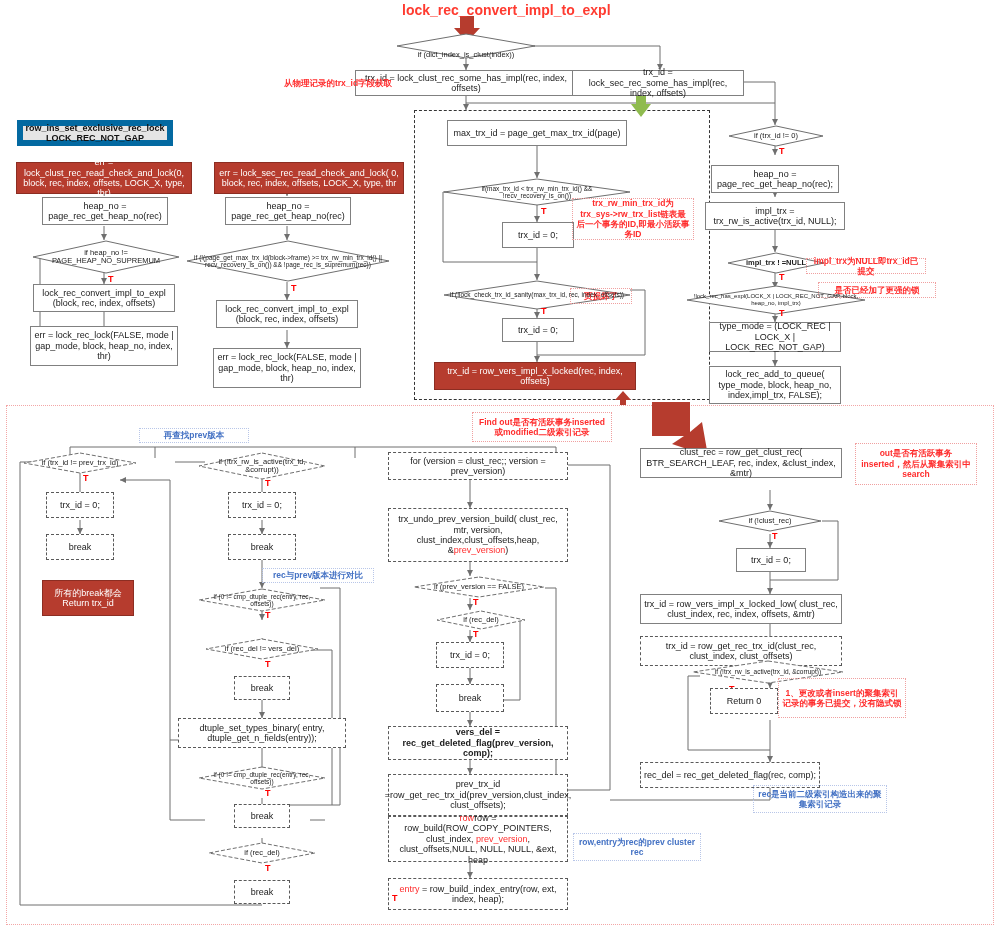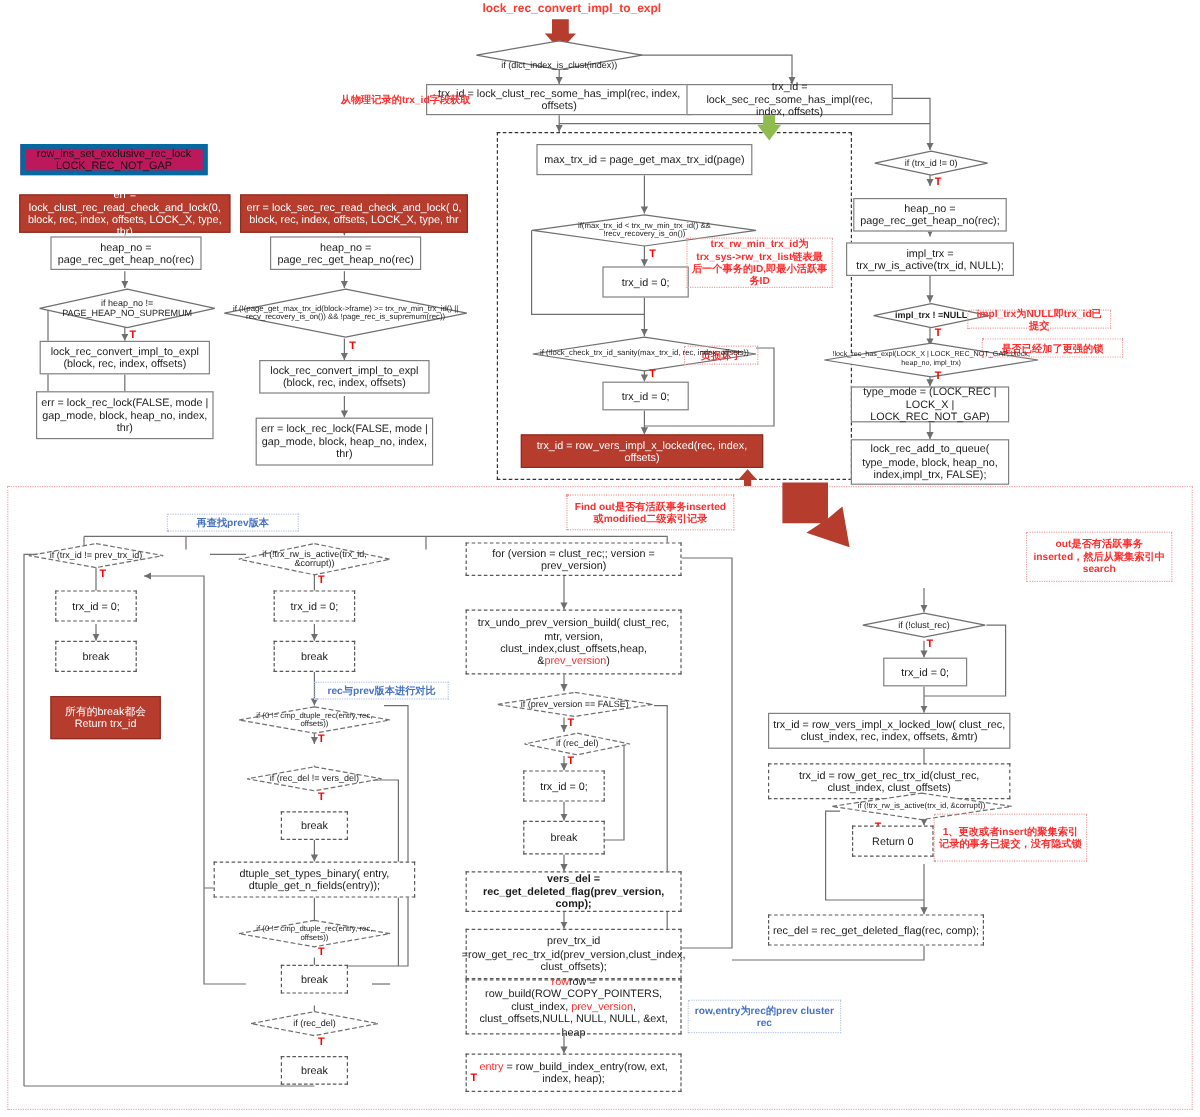--- a/index.html
+++ b/index.html
@@ -3,32 +3,32 @@
 <meta charset="utf-8">
 <style>
   html,body{margin:0;padding:0;background:#ffffff;}
   body{font-family:"Liberation Sans","DejaVu Sans",sans-serif;}
   #canvas{position:relative;width:1000px;height:931px;overflow:hidden;background:#fff;}
   .node{position:absolute;box-sizing:border-box;display:flex;align-items:center;justify-content:center;
         text-align:center;line-height:1.15;color:#1a1a1a;}
   .box{border:1px solid #808080;background:#ffffff;font-size:9px;padding:2px 3px;}
   .box.dashed{border:1px dashed #595959;}
   .box.red{background:#c0392b;background:#b63c2e;border:1px solid #8c2d22;color:#ffffff;font-size:9px;}
-  .box.blue{background:#be185d;border:4px solid #0369a1;color:#111;font-size:9px;}
+  .box.blue{background:#e5e5e5;border:6px solid #0369a1;color:#111;font-size:9px;font-weight:bold;}
   .diamond{position:absolute;display:flex;align-items:center;justify-content:center;text-align:center;
            font-size:7.5px;color:#1a1a1a;line-height:1.1;}
   .diamond .dshape{position:absolute;inset:0;}
   .diamond .dtext{position:relative;z-index:2;padding:0 6px;}
   .ann{position:absolute;box-sizing:border-box;display:flex;align-items:center;justify-content:center;
        text-align:center;line-height:1.22;font-size:8.5px;font-weight:bold;padding:2px 3px;}
   .ann.red{color:#ff2d2d;border:1px dotted #f0a0a0;}
   .ann.blue{color:#4472c4;border:1px dotted #b8c6e8;}
   .ann.noborder{border:none;}
   .tlabel{position:absolute;color:#ff0000;font-size:9px;font-weight:bold;}
-  .title{position:absolute;color:#ff3b30;font-size:10px;font-weight:bold;white-space:nowrap;}
+  .title{position:absolute;color:#ff3b30;font-size:14px;font-weight:bold;white-space:nowrap;}
   .region{position:absolute;box-sizing:border-box;}
   .region.dashblack{border:1.5px dashed #333;}
   .region.dotpink{border:1.5px dotted #f3a6a6;}
   svg.lines{position:absolute;left:0;top:0;width:1000px;height:931px;pointer-events:none;}
   .kw{color:#ff2d2d;}
   .arrowbig{position:absolute;}
 </style>
 </head>
 <body>
 
@@ -190,21 +190,21 @@
     <span class="dtext">if heap_no != PAGE_HEAP_NO_SUPREMUM</span>
   </div>
   <div class="tlabel" style="left:108px;top:274px;">T</div>
   <div class="node box" style="left:33px;top:284px;width:142px;height:28px;">
     <span>lock_rec_convert_impl_to_expl (block, rec, index, offsets)</span>
   </div>
   <div class="node box" style="left:30px;top:326px;width:148px;height:40px;">
     <span>err = lock_rec_lock(FALSE, mode | gap_mode, block, heap_no, index, thr)</span>
   </div>
 
-  <div class="node box red" style="left:200px;top:162px;width:190px;height:32px;justify-content:flex-end;">
+  <div class="node box red" style="left:214px;top:162px;width:190px;height:32px;justify-content:flex-end;">
     <span>err = lock_sec_rec_read_check_and_lock( 0, block, rec, index, offsets, LOCK_X, type, thr</span>
   </div>
   <div class="node box" style="left:225px;top:197px;width:126px;height:28px;">
     <span>heap_no = page_rec_get_heap_no(rec)</span>
   </div>
   <div class="diamond" style="left:186px;top:240px;width:204px;height:42px;">
     <svg class="dshape" viewBox="0 0 204 42" preserveAspectRatio="none">
         <polygon points="102,1 203,21 102,41 1,21" fill="#fff" stroke="#6f6f6f"></polygon>
       </svg>
     <span class="dtext" style="font-size:6.5px;">if (!(page_get_max_trx_id(block-&gt;frame) &gt;= trx_rw_min_trx_id() || recv_recovery_is_on()) &amp;&amp; !page_rec_is_supremum(rec))</span>
@@ -416,20 +416,23 @@
   </div>
   <div class="node box dashed" style="left:388px;top:878px;width:180px;height:32px;">
     <span><span class="kw">entry</span><span> = row_build_index_entry(row, ext, index, heap);</span></span>
   </div>
   <div class="tlabel" style="left:392px;top:893px;">T</div>
 
   <div class="ann blue" style="left:573px;top:833px;width:128px;height:28px;">
       <span>row,entry为rec的prev cluster rec</span>
     </div>
 
+  <div class="node box" style="left:640px;top:448px;width:202px;height:30px;">
+    <span>clust_rec = row_get_clust_rec( BTR_SEARCH_LEAF, rec, index, &amp;clust_index, &amp;mtr)</span>
+  </div>
   <div class="diamond" style="left:718px;top:510px;width:104px;height:22px;text-align:center;">
     <svg class="dshape" viewBox="0 0 104 22" preserveAspectRatio="none">
         <polygon points="52,1 103,11 52,21 1,11" fill="#fff" stroke="#6f6f6f"></polygon>
       </svg>
     <span class="dtext">if (!clust_rec)</span>
   </div>
   <div class="tlabel" style="left:772px;top:531px;">T</div>
   <div class="node box" style="left:736px;top:548px;width:70px;height:24px;">
     <span>trx_id = 0;</span>
   </div>
@@ -448,14 +451,17 @@
   <div class="tlabel" style="left:729px;top:684px;">T</div>
   <div class="node box dashed" style="left:710px;top:688px;width:68px;height:26px;">
     <span>Return 0</span>
   </div>
   <div class="ann red" style="left:778px;top:678px;width:128px;height:40px;">
       <span>1、更改或者insert的聚集索引记录的事务已提交，没有隐式锁</span>
     </div>
   <div class="node box dashed" style="left:640px;top:762px;width:180px;height:26px;">
     <span>rec_del = rec_get_deleted_flag(rec, comp);</span>
   </div>
+  <div class="ann blue" style="left:753px;top:785px;width:134px;height:28px;">
+      <span>rec是当前二级索引构造出来的聚集索引记录</span>
+    </div>
 
 </div>
 
 </body></html>

